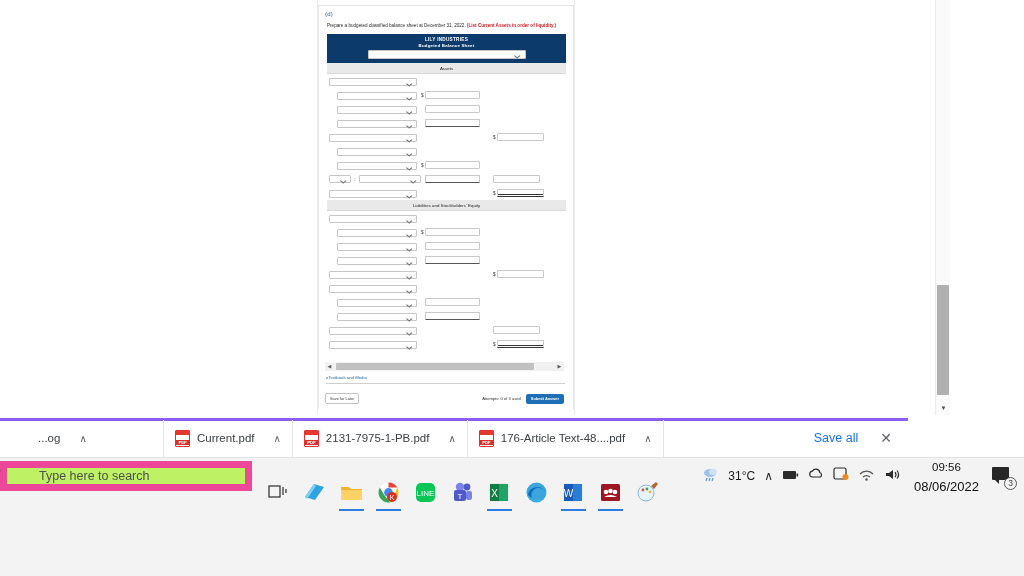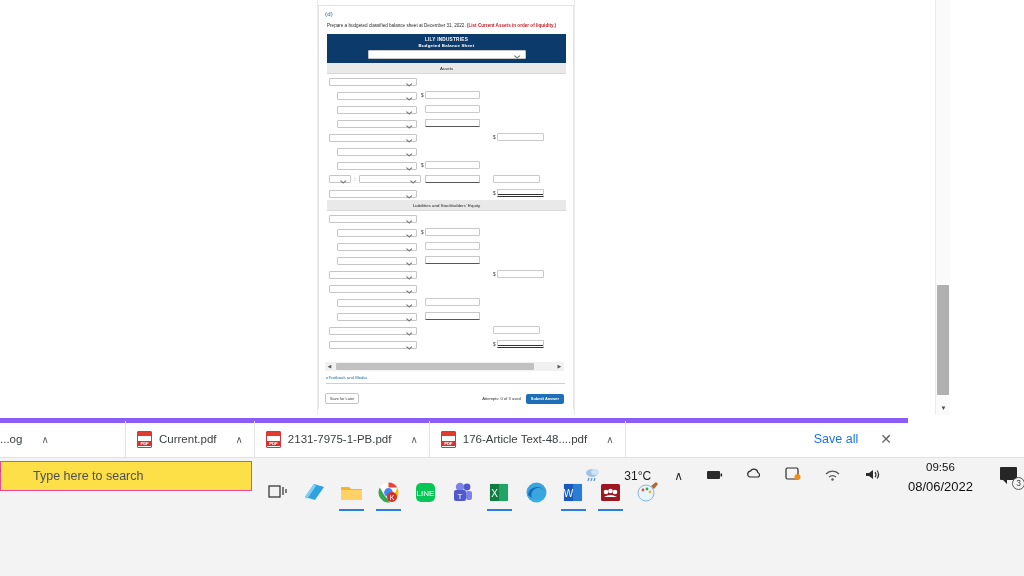--- a/index.html
+++ b/index.html
@@ -111,22 +111,22 @@
   }
 
   
   #vscroll { position: absolute; right: 14px; top: 0; width: 15px; height: 415px; background: #fafafa; border-left: 1px solid #ececec; }
   #vscroll .vthumb { position: absolute; left: 1px; top: 285px; width: 12px; height: 110px; background: #b0b0b0; border-radius: 1px; }
   #vscroll .vdown { position: absolute; left: 0; bottom: 0; width: 15px; height: 14px; display: flex; align-items: center; justify-content: center; font-size: 6px; color: #4a4a4a; }
 
   
   #downloads-bar {
     position: absolute; left: 0; top: 418px; width: 908px; height: 37px;
-    background: #ffffff; border-top: 5px solid #8b5cf6;
-    display: flex; align-items: center;
+    background: #ffffff; border-top: 3px solid #8b5cf6;
+    display: flex; align-items: center; padding-left: 38px;
   }
   .dl-item {
     height: 37px; display: flex; align-items: center; gap: 7px;
     padding: 0 11px; border-right: 1px solid #e4e4e4; position: relative;
   }
   .dl-item .name { font-size: 11.5px; color: #3c4043; white-space: nowrap; }
   .dl-item .caret { margin-left: 12px; font-size: 10px; color: #5f6368; }
   .pdf-icon {
     width: 15px; height: 17px; background: #fff; border: 1px solid #d33; border-radius: 1px;
     position: relative; flex: 0 0 15px;
@@ -144,27 +144,27 @@
 
   
   #taskbar {
     position: absolute; left: 0; top: 457px; width: 1024px; height: 119px;
     background: #f3f3f3; border-top: 1px solid #e2e2e2;
   }
   .tb-row { position: absolute; left: 0; top: 0; width: 1024px; height: 36px; display: flex; align-items: center; }
   .tb-cortana { position: absolute; left: -6px; top: 4px; font-size: 13px; color: #4a4a4a; }
   #search-box {
     position: absolute; left: 0; top: 3px; width: 252px; height: 30px;
-    background: #fde047; border: 1px solid #ec4899; display: flex; align-items: center; padding-left: 32px;
+    background: #bef264; border: 7px solid #ec4899; display: flex; align-items: center; padding-left: 32px;
   }
   #search-box .ph { font-size: 12.5px; color: #4f4f4f; }
   .tb-icon { position: absolute; top: 20px; width: 29px; height: 29px; }
   .tb-icon.active::after { content:""; position:absolute; left:2px; bottom:-4px; width:25px; height:2px; background:#2b7de0; }
 
-  .tray { position: absolute; right: 0; top: 0; height: 36px; display: flex; align-items: center; gap: 23px; padding-right: 4px; }
+  .tray { position: absolute; right: 0; top: 0; height: 36px; display: flex; align-items: center; gap: 9px; padding-right: 12px; }
   .tray .wx { font-size: 12px; color: #1b1b1b; }
   .tray .ic { font-size: 12px; color: #2b2b2b; }
   .clock { text-align: center; line-height: 1.25; margin: 0 4px; }
   .clock .t { font-size: 11.5px; color: #111; }
   .clock .d { font-size: 13px; color: #111; }
   .notif { position: relative; width: 20px; height: 20px; }
   .notif .bubble { position: absolute; left: 0; top: 1px; width: 17px; height: 13px; background: #262626; border-radius: 1px; }
   .notif .bubble::after { content:""; position:absolute; left:2px; bottom:-4px; border-left:5px solid transparent; border-top:5px solid #262626; }
   .notif .badge {
     position: absolute; right: -5px; bottom: -4px; width: 13px; height: 13px; border-radius: 50%;

